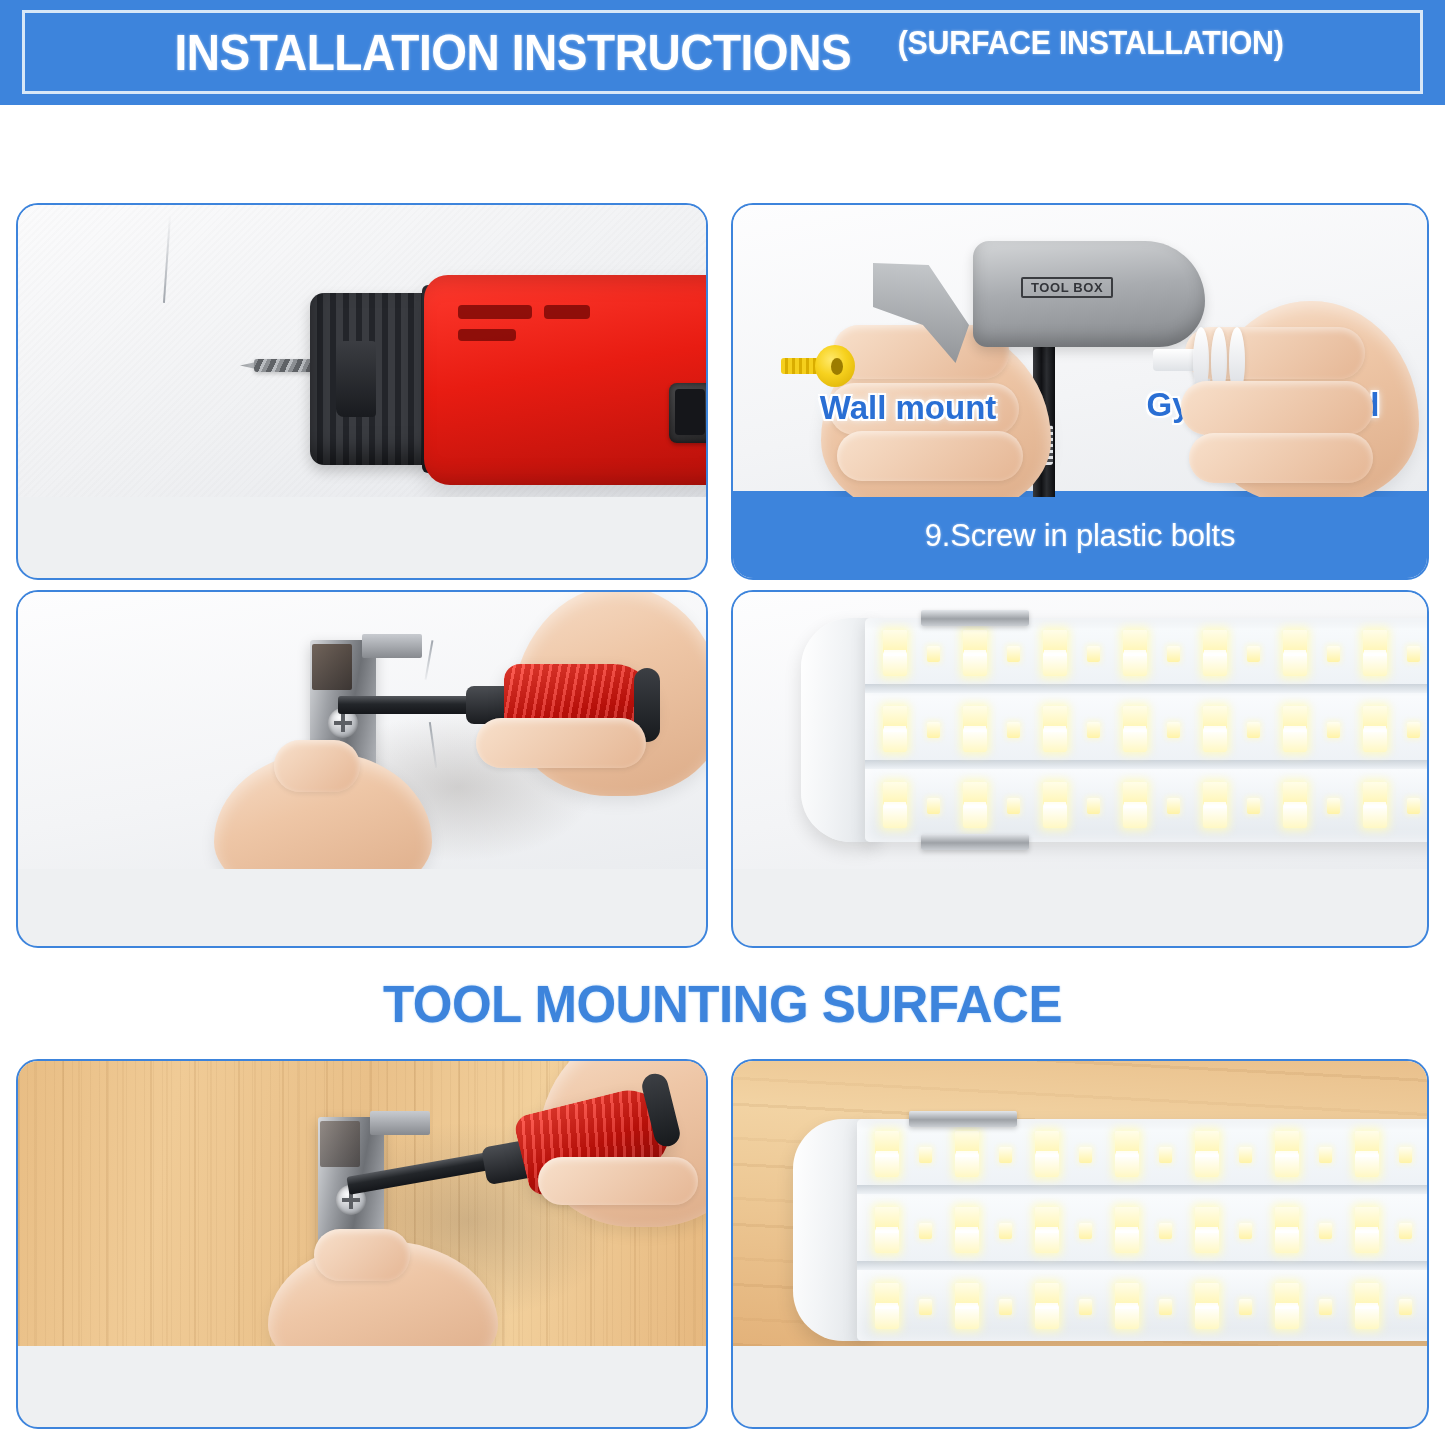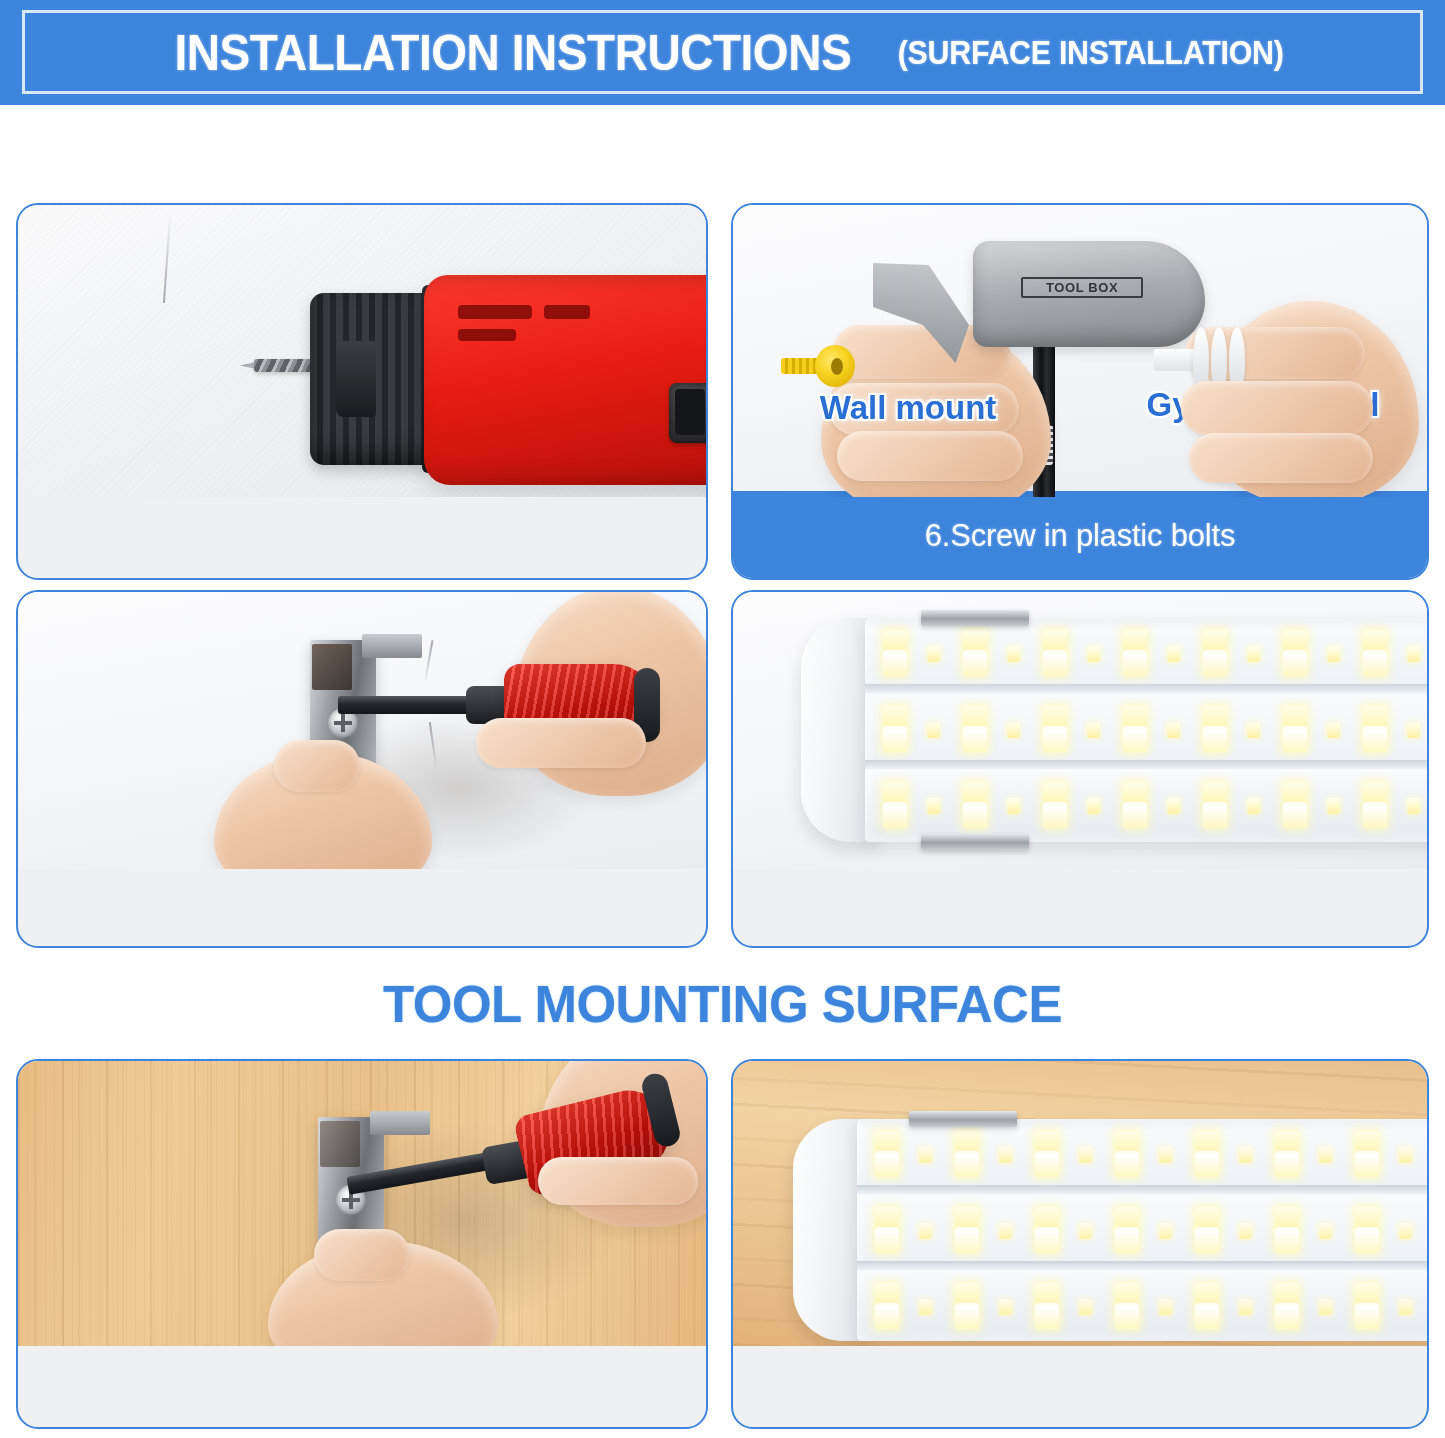--- a/index.html
+++ b/index.html
@@ -12,21 +12,21 @@
     position:absolute;left:0;top:0;width:1445px;height:105px;
     background:#3d84dc;box-sizing:border-box;
     display:flex;align-items:center;justify-content:center;
   }
   .header-inner-border{
     position:absolute;left:22px;top:10px;right:22px;bottom:11px;
     border:3px solid #d7e7f7;box-sizing:border-box;
   }
   .header-title{
     position:relative;z-index:2;
-    display:flex;align-items:center;justify-content:center;
+    display:flex;align-items:flex-start;justify-content:center;
     white-space:nowrap;color:#ffffff;
     text-shadow:0 0 3px rgba(255,255,255,.55);
   }
   .header-title .big{
     font-size:50px;font-weight:bold;letter-spacing:-0.5px;
     transform:scaleX(.92);transform-origin:center;
   }
   .header-title .small{
     font-size:33px;font-weight:bold;letter-spacing:-0.3px;
     transform:scaleX(.92);transform-origin:center;
@@ -199,21 +199,21 @@
     z-index:5;
   }
   .hammer-claw{
     position:absolute;left:140px;top:58px;width:96px;height:100px;
     background:linear-gradient(185deg,#c6c9cc,#8f9296);
     clip-path:polygon(0 0,58% 2%,100% 62%,86% 100%,52% 62%,0 44%);
     z-index:5;
   }
   .hammer-brand{
     position:absolute;left:48px;top:36px;
-    border:2px solid #3a3c40;padding:1px 23px;border-radius:2px;
+    border:2px solid #3a3c40;padding:1px 8px;border-radius:2px;
     font-size:13px;font-weight:bold;color:#33353a;letter-spacing:.6px;
   }
   .hammer-handle{
     position:absolute;left:300px;top:128px;width:22px;height:170px;
     background:linear-gradient(90deg,#3a3c40,#101114 38%,#2c2e32 62%,#0c0d10);
     border-radius:4px;z-index:3;
   }
   .hammer-handle-grip{
     position:absolute;left:2px;top:92px;width:18px;height:40px;
     background:repeating-linear-gradient(0deg,#e9ebee 0 3px,#4b4d51 3px 6px);
@@ -427,21 +427,21 @@
       <div class="anchor-white">
         <div class="wshaft"></div>
         <div class="disc" style="left:40px;"></div>
         <div class="disc" style="left:58px;"></div>
         <div class="disc" style="left:76px;"></div>
       </div>
 
       <div class="callout" style="left:50px;top:185px;width:250px;">Wall mount</div>
       <div class="callout" style="left:390px;top:182px;width:280px;white-space:normal;">Gypsum board surface</div>
     </div>
-    <div class="caption">6.Screw in plastic bolts</div>
+    <div class="caption">9.Screw in plastic bolts</div>
   </div>
 
   <div class="panel" id="p3">
     <div class="photo">
       <div class="wallbg2"></div>
       <div class="shadow-soft" style="left:300px;top:120px;width:280px;height:150px;"></div>
 
       <div class="clip" style="left:292px;top:48px;">
         <div class="clip-tab"></div>
         <div class="clip-dark"></div>

